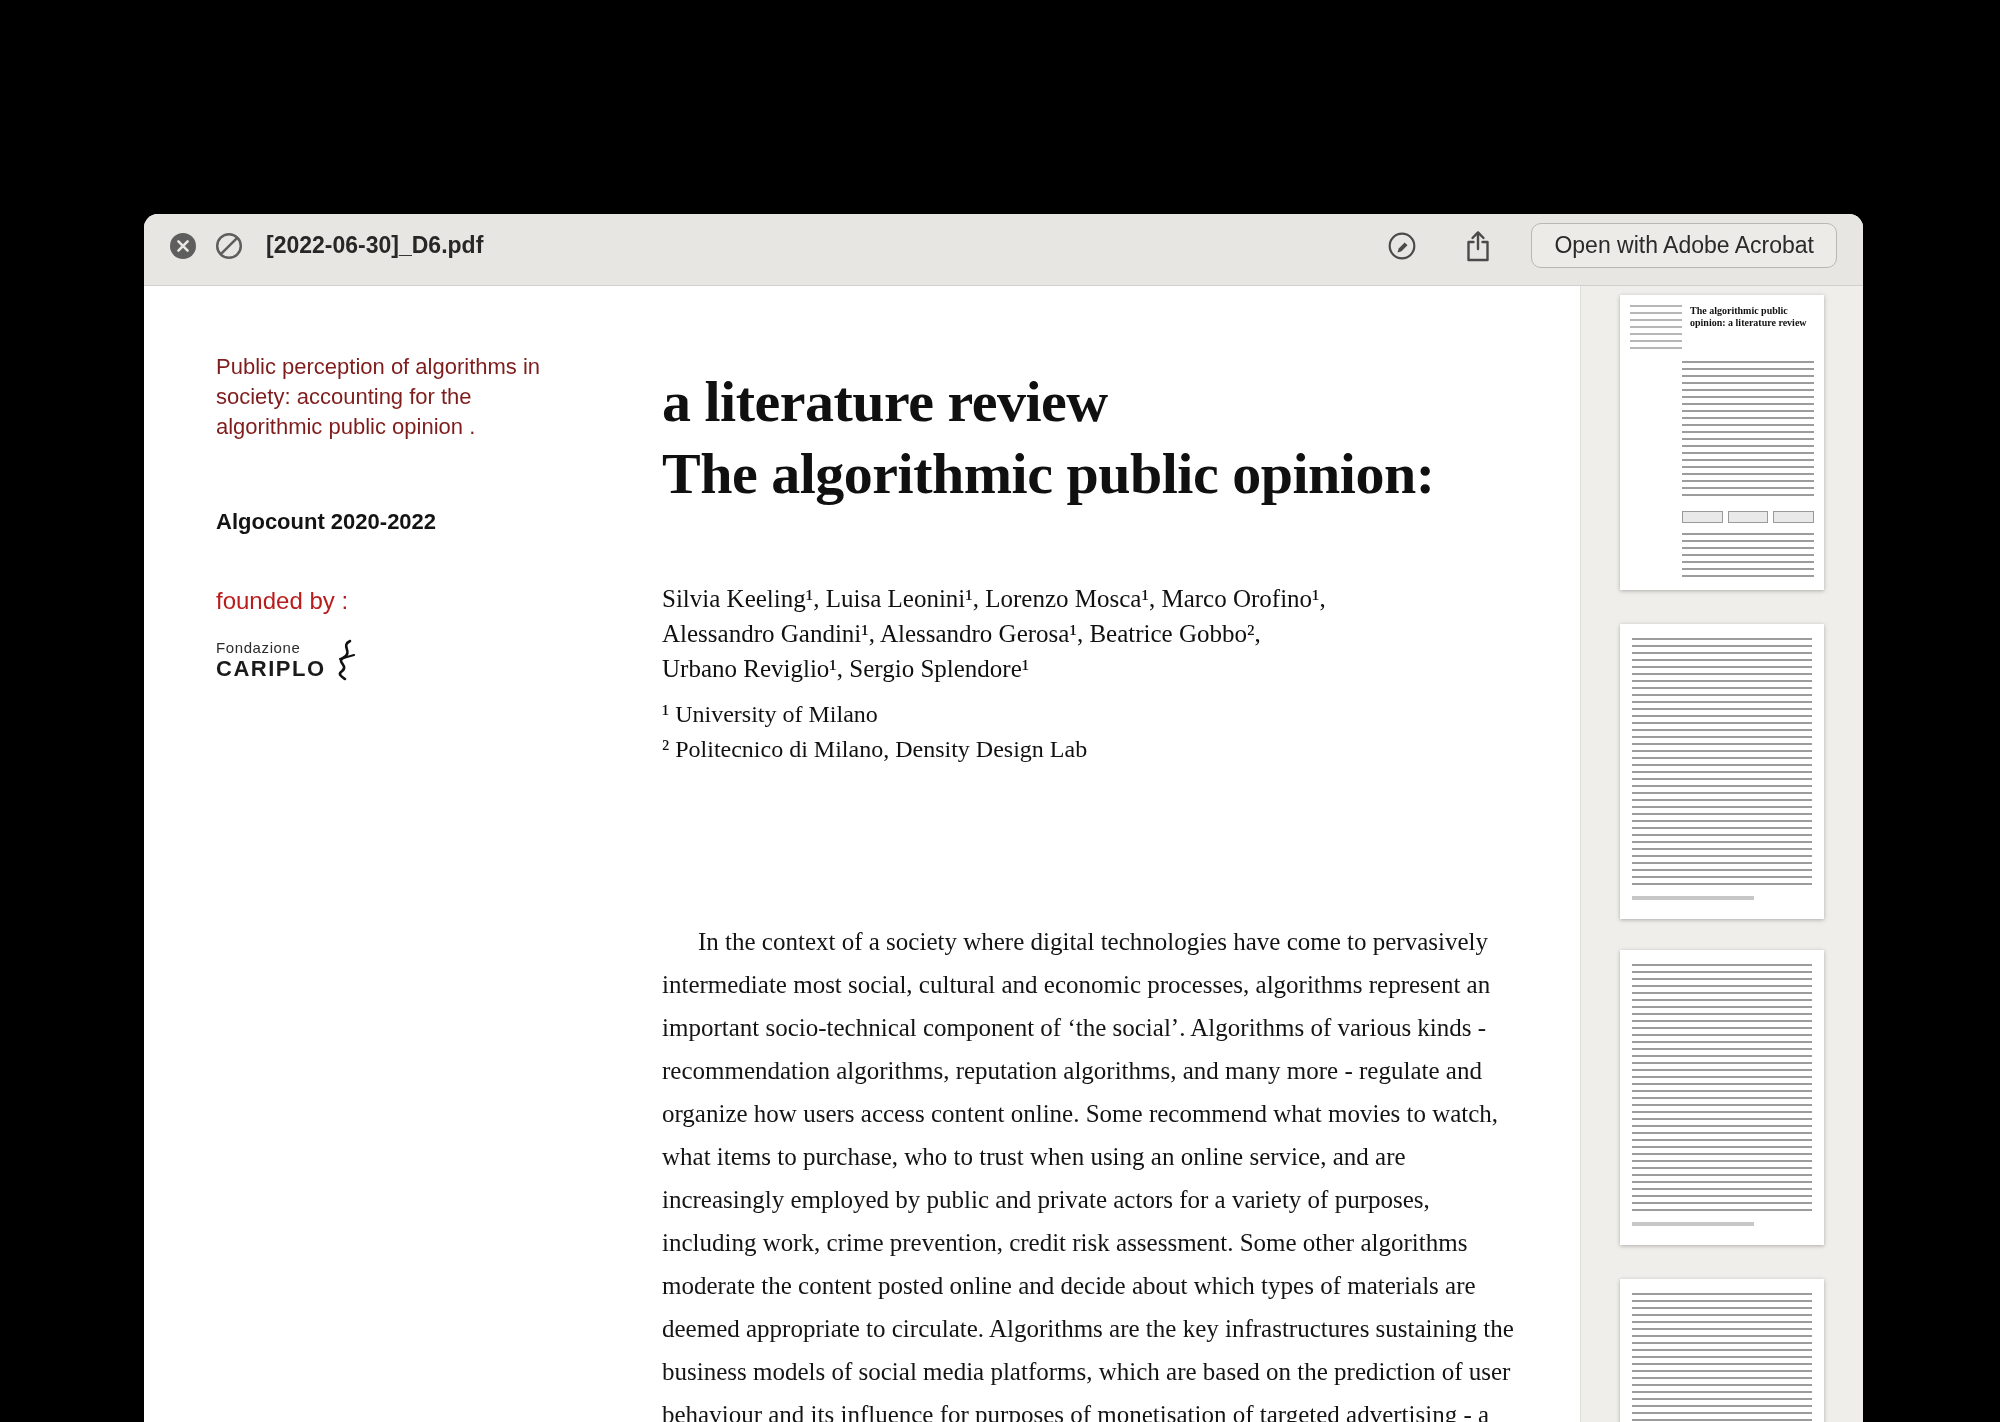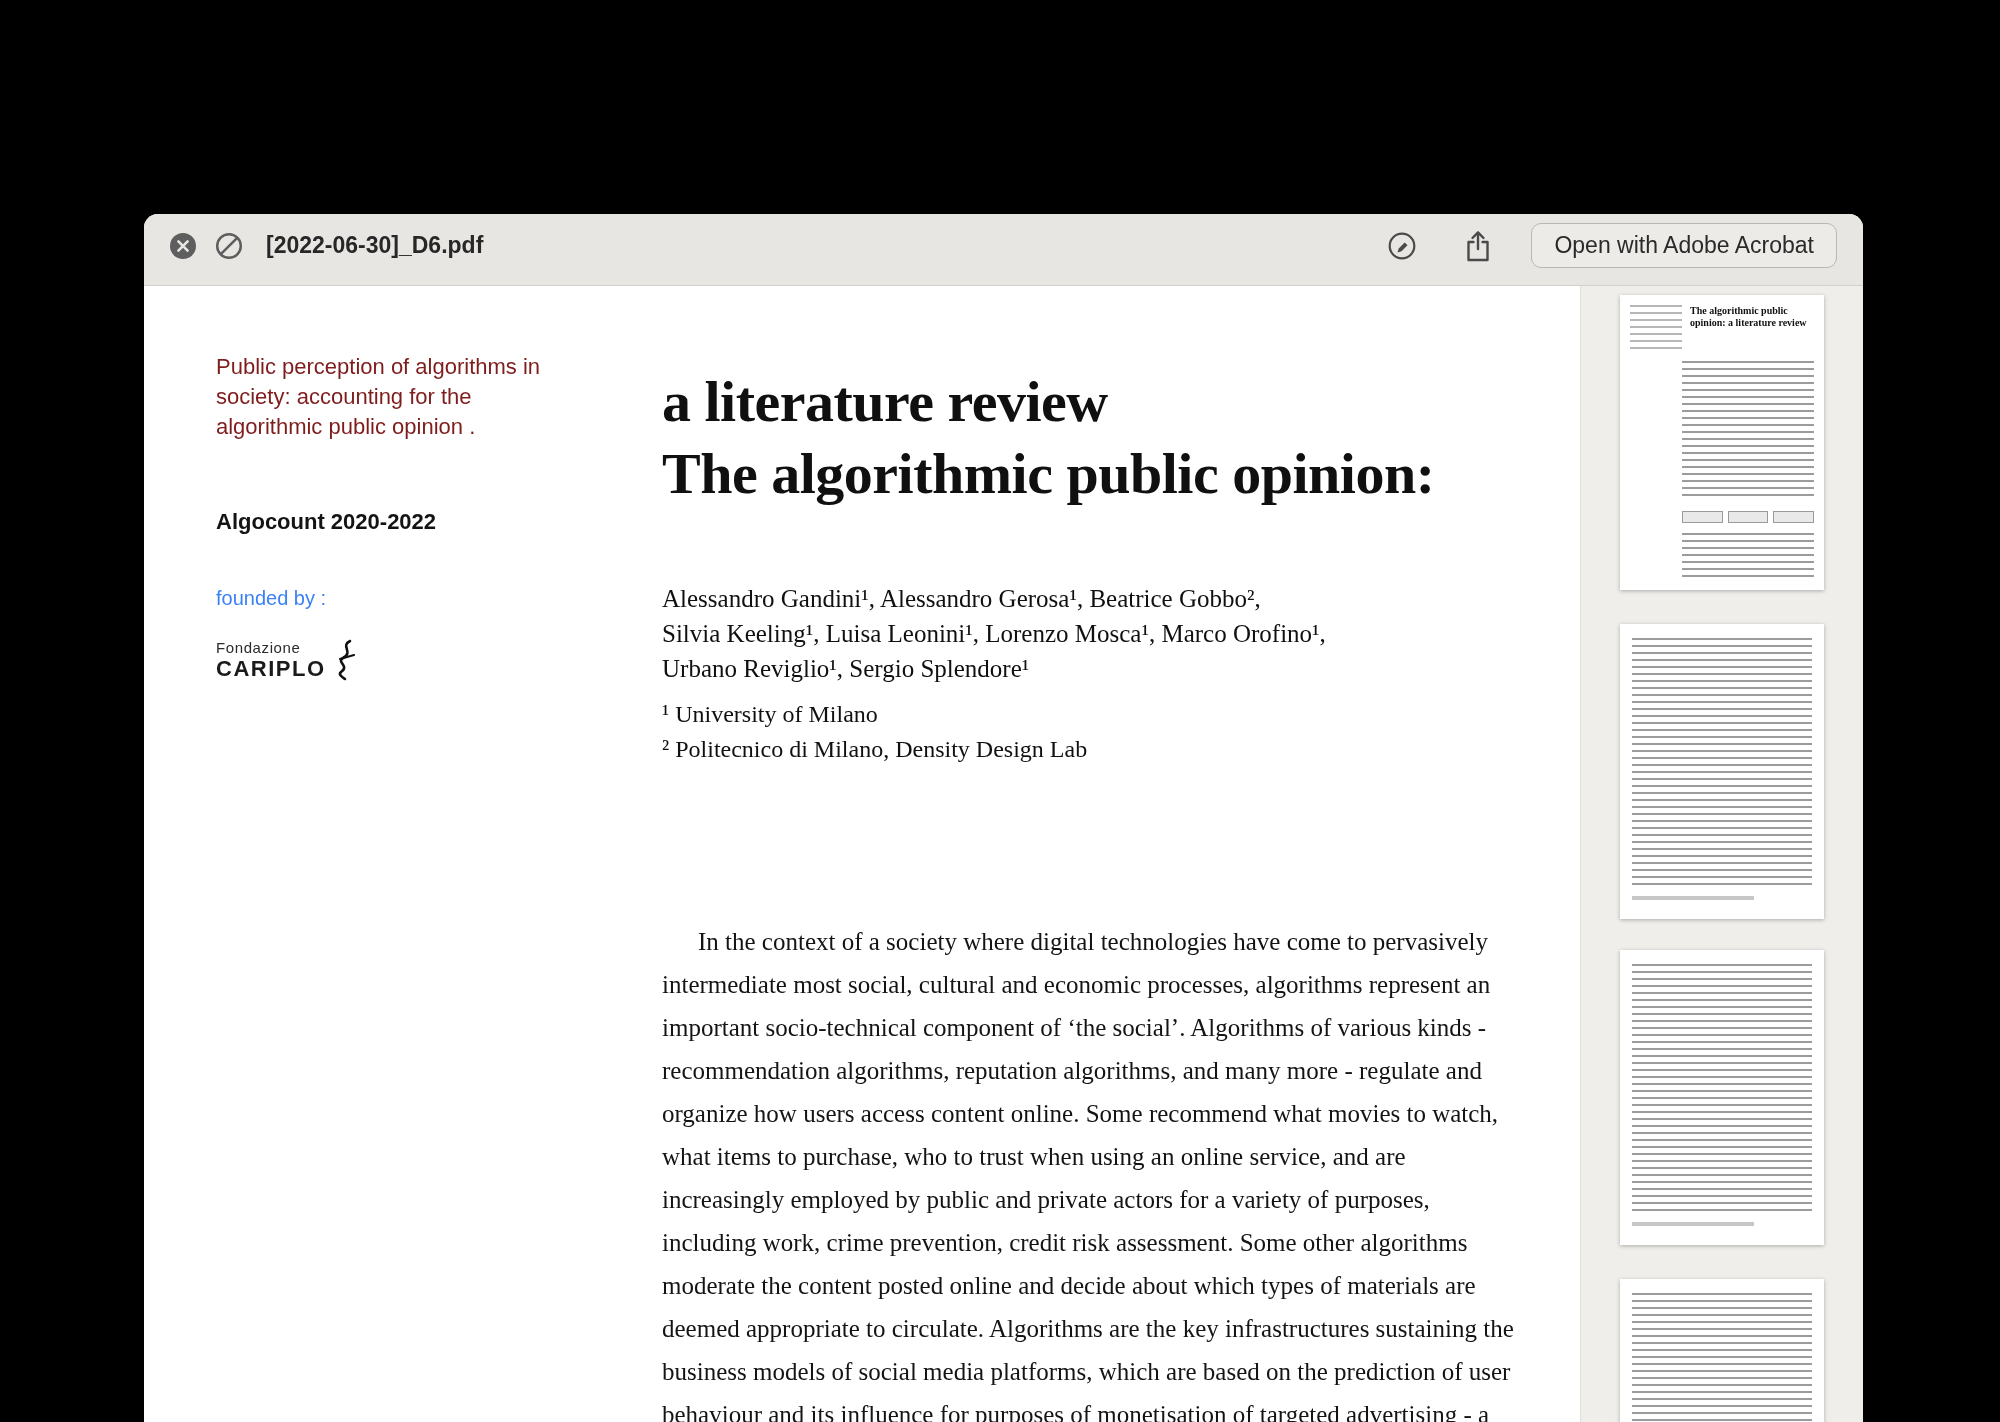--- a/index.html
+++ b/index.html
@@ -26,21 +26,21 @@
     font-family:"Liberation Sans",sans-serif;
     font-size:23px;color:#2a2a2a;background:#edebe8;
     border:1px solid #b9b7b4;border-radius:10px;
     padding:8px 22px;cursor:default;white-space:nowrap;
   }
   .content{display:flex;height:calc(100% - 72px);}
   
   .page{flex:1;position:relative;background:#fff;overflow:hidden;color:#1c1c1c;}
   .sb-desc{position:absolute;left:72px;top:66px;width:330px;font-size:22px;line-height:30px;color:#7f1d1d;}
   .sb-project{position:absolute;left:72px;top:223px;font-size:22px;font-weight:700;color:#141414;}
-  .sb-founded{position:absolute;left:72px;top:301px;font-size:20px;color:#3b82f6;}
+  .sb-founded{position:absolute;left:72px;top:301px;font-size:24px;color:#b91c1c;}
   .sb-logo{position:absolute;left:72px;top:352px;display:flex;align-items:center;gap:10px;}
   .logo-text{display:flex;flex-direction:column;}
   .logo-top{font-size:15px;letter-spacing:.6px;color:#2b2b2b;}
   .logo-bottom{font-size:22px;font-weight:700;letter-spacing:1.5px;color:#1a1a1a;}
   .doc-title{
     position:absolute;left:518px;top:80px;width:900px;
     font-family:"Liberation Serif",serif;font-weight:700;
     font-size:58px;line-height:72px;color:#101010;letter-spacing:-.5px;
   }
   .doc-authors{
@@ -124,22 +124,22 @@
           <path d="M4 21 L18 17" fill="none" stroke="#111" stroke-width="2.2" stroke-linecap="round"></path>
         </svg>
       </div>
 
       <div class="doc-title">
         <div>a literature review</div>
         <div>The algorithmic public opinion:</div>
       </div>
 
       <div class="doc-authors">
+        <div>Silvia Keeling¹, Luisa Leonini¹, Lorenzo Mosca¹, Marco Orofino¹,</div>
         <div>Alessandro Gandini¹, Alessandro Gerosa¹, Beatrice Gobbo²,</div>
-        <div>Silvia Keeling¹, Luisa Leonini¹, Lorenzo Mosca¹, Marco Orofino¹,</div>
         <div>Urbano Reviglio¹, Sergio Splendore¹</div>
       </div>
 
       <div class="doc-affil">
         <div>¹ University of Milano</div>
         <div>² Politecnico di Milano, Density Design Lab</div>
       </div>
 
       <div class="doc-body">
         <p>In the context of a society where digital technologies have come to pervasively intermediate most social, cultural and economic processes, algorithms represent an important socio-technical component of ‘the social’. Algorithms of various kinds - recommendation algorithms, reputation algorithms, and many more - regulate and organize how users access content online. Some recommend what movies to watch, what items to purchase, who to trust when using an online service, and are increasingly employed by public and private actors for a variety of purposes, including work, crime prevention, credit risk assessment. Some other algorithms moderate the content posted online and decide about which types of materials are deemed appropriate to circulate. Algorithms are the key infrastructures sustaining the business models of social media platforms, which are based on the prediction of user behaviour and its influence for purposes of monetisation of targeted advertising - a model that has been labelled as ‘surveillance capitalism’</p>

